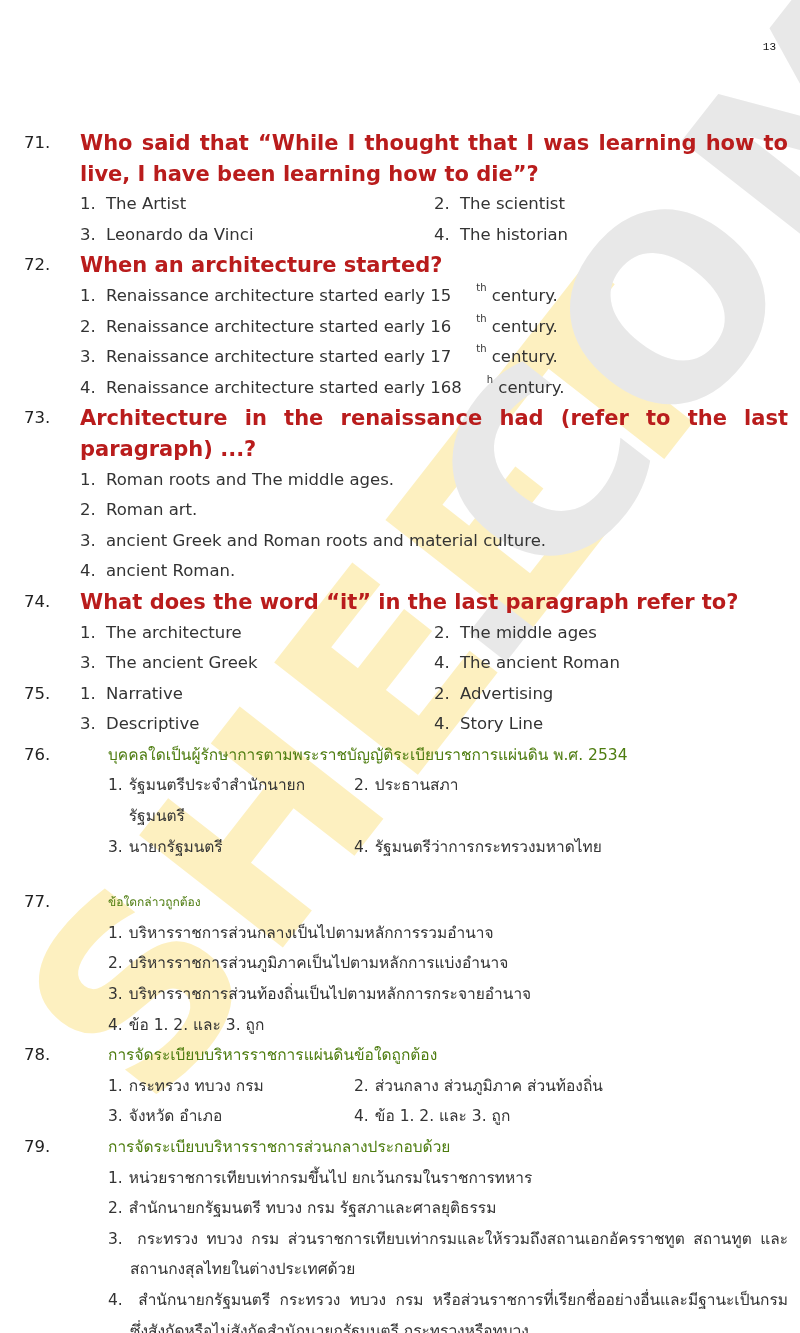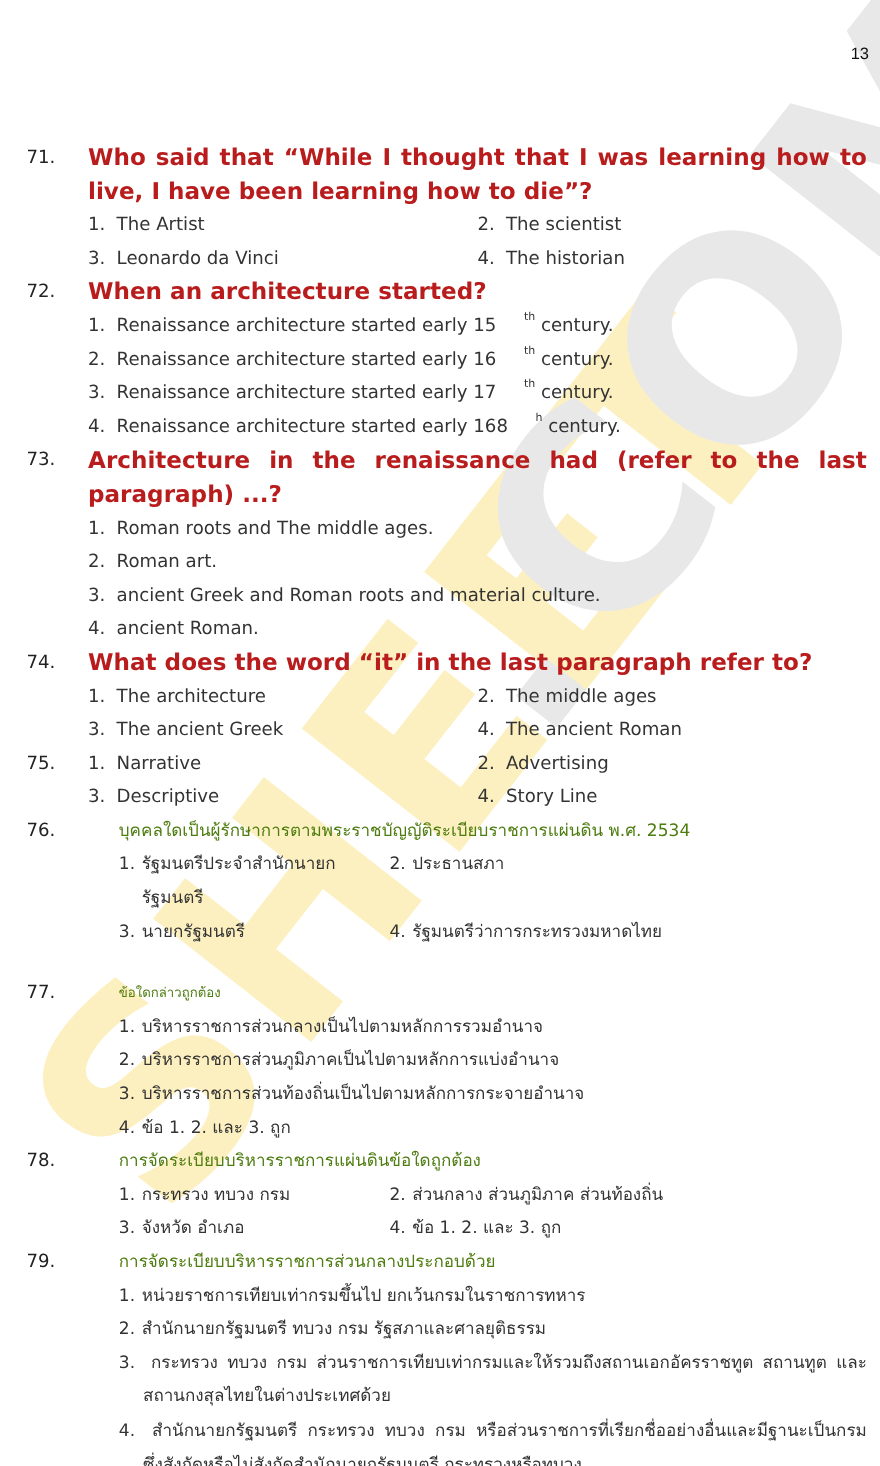--- a/index.html
+++ b/index.html
@@ -17,24 +17,24 @@
     }
     .watermark {
       position: absolute;
       left: 0; top: 0;
       width: 800px; height: 1333px;
       pointer-events: none;
       z-index: 0;
     }
     .page-number {
       position: absolute;
-      right: 10px;
+      right: 24px;
       top: 41px;
-      font-family: Liberation Sans, sans-serif;
-      font-size: 15px;
+      font-family: Liberation Mono, monospace;
+      font-size: 11px;
       color: #111;
       z-index: 2;
     }
     .content {
       position: absolute;
       left: 0;
       top: 128px;
       width: 800px;
       z-index: 2;
     }

